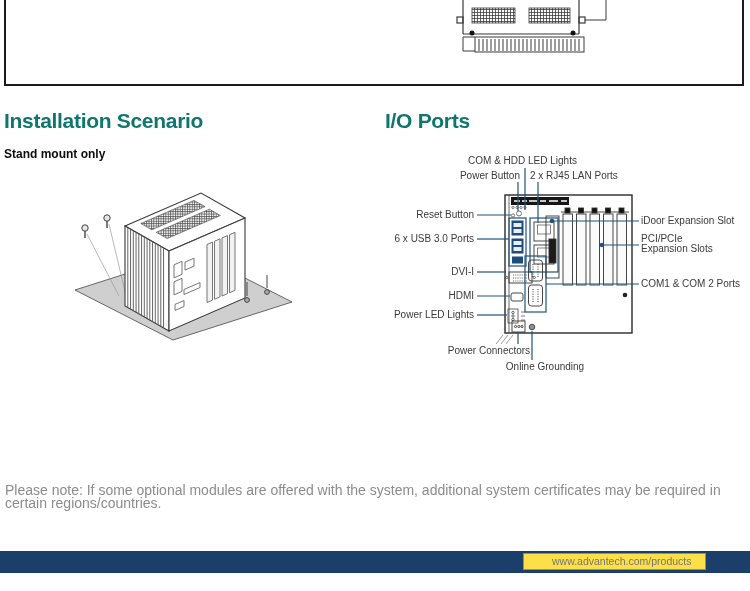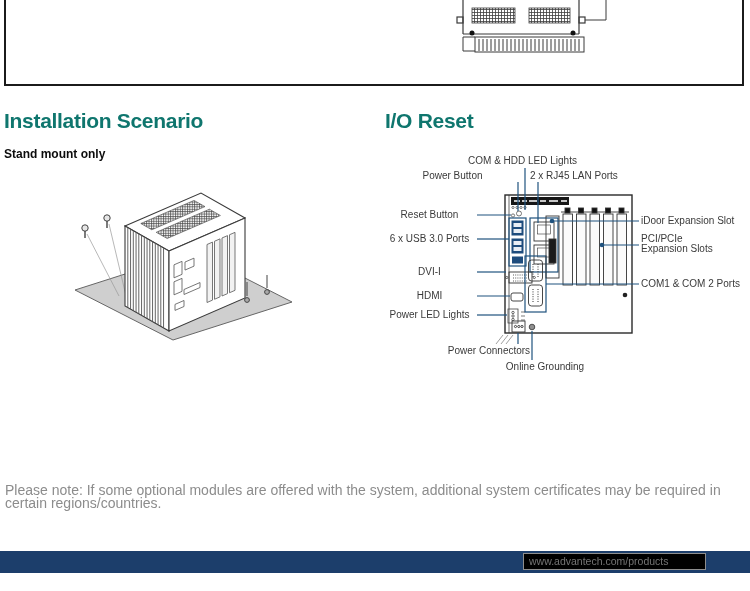--- a/index.html
+++ b/index.html
@@ -11,31 +11,31 @@
   #topfig{position:absolute;left:0;top:0;}
   
   .h1{position:absolute;font-weight:bold;font-size:21px;letter-spacing:-0.3px;color:#0f766e;}
   .h2{position:absolute;font-weight:bold;font-size:12px;color:#0c0c0c;}
   
   #isofig{position:absolute;left:55px;top:168px;}
   
   #iodiag{position:absolute;left:385px;top:155px;width:365px;height:232px;}
   #iodiag svg{position:absolute;left:0;top:0;}
   .iol{position:absolute;font-size:10px;color:#3a3a3a;white-space:nowrap;line-height:10px;}
-  .iol.right{text-align:center;}
+  .iol.right{text-align:right;}
   .iol.center{text-align:center;}
   
   #note{position:absolute;left:5px;top:484px;width:742px;font-size:14px;line-height:12.5px;
         color:#8c8c8c;}
   
   #footbar{position:absolute;left:0;top:551px;width:750px;height:22px;background:#1c3e6b;}
   #foot-label{position:absolute;left:390px;top:0;width:128px;height:22px;line-height:22px;
               text-align:right;color:#fff;font-weight:bold;font-size:11px;}
-  #foot-box{position:absolute;left:523px;top:2px;width:183px;height:17px;background:#000000;
-            border:1px solid #8d8d8d;box-sizing:border-box;}
+  #foot-box{position:absolute;left:523px;top:2px;width:183px;height:17px;background:#fde047;
+            border:1px solid #8d8d8d;box-sizing:border-box;padding-left:23px;}
   #foot-url{display:block;padding-left:5px;font-size:10.5px;line-height:15px;color:#757575;
             text-decoration:none;white-space:nowrap;overflow:hidden;}
   svg{display:block;}
 </style>
 </head>
 <body>
 
 <div id="page">
 
   <div id="topbox"></div>
@@ -59,21 +59,21 @@
     <circle cx="573" cy="33" r="2.5" fill="#111"></circle>
     <g stroke="#3a3a3a" fill="none">
       <rect x="475" y="37" width="109" height="15" stroke-width="1"></rect>
       <path d="M475 37H463V51H475" stroke-width="1"></path>
       <path stroke-width="1" d="M479 39v12m4-12v12m4-12v12m4-12v12m4-12v12m4-12v12m4-12v12m4-12v12m4-12v12m4-12v12m4-12v12m4-12v12m4-12v12m4-12v12m4-12v12m4-12v12m4-12v12m4-12v12m4-12v12m4-12v12m4-12v12m4-12v12m4-12v12m4-12v12m4-12v12m4-12v12"></path>
     </g>
   </svg>
 
   <div class="h1" style="left:4px;top:109px;">Installation Scenario</div>
   <div class="h2" style="left:4px;top:147px;">Stand mount only</div>
-  <div class="h1" style="left:385px;top:109px;">I/O Reset</div>
+  <div class="h1" style="left:385px;top:109px;">I/O Ports</div>
 
   <svg id="isofig" width="275" height="190" viewBox="0 0 275 190">
     <defs>
       <pattern id="hatch2" patternUnits="userSpaceOnUse" width="2.4" height="2.4">
         <path d="M0 .5H2.4M.5 0V2.4" stroke="#444" stroke-width="0.7" fill="none"></path>
       </pattern>
     </defs>
     <polygon points="20,122 139,84 237,134 118,172" fill="#cfcfcf" stroke="#666" stroke-width="1"></polygon>
 
     <path d="M32 66L64 128M54 56L72 132" stroke="#999" stroke-width="0.7" fill="none"></path>

